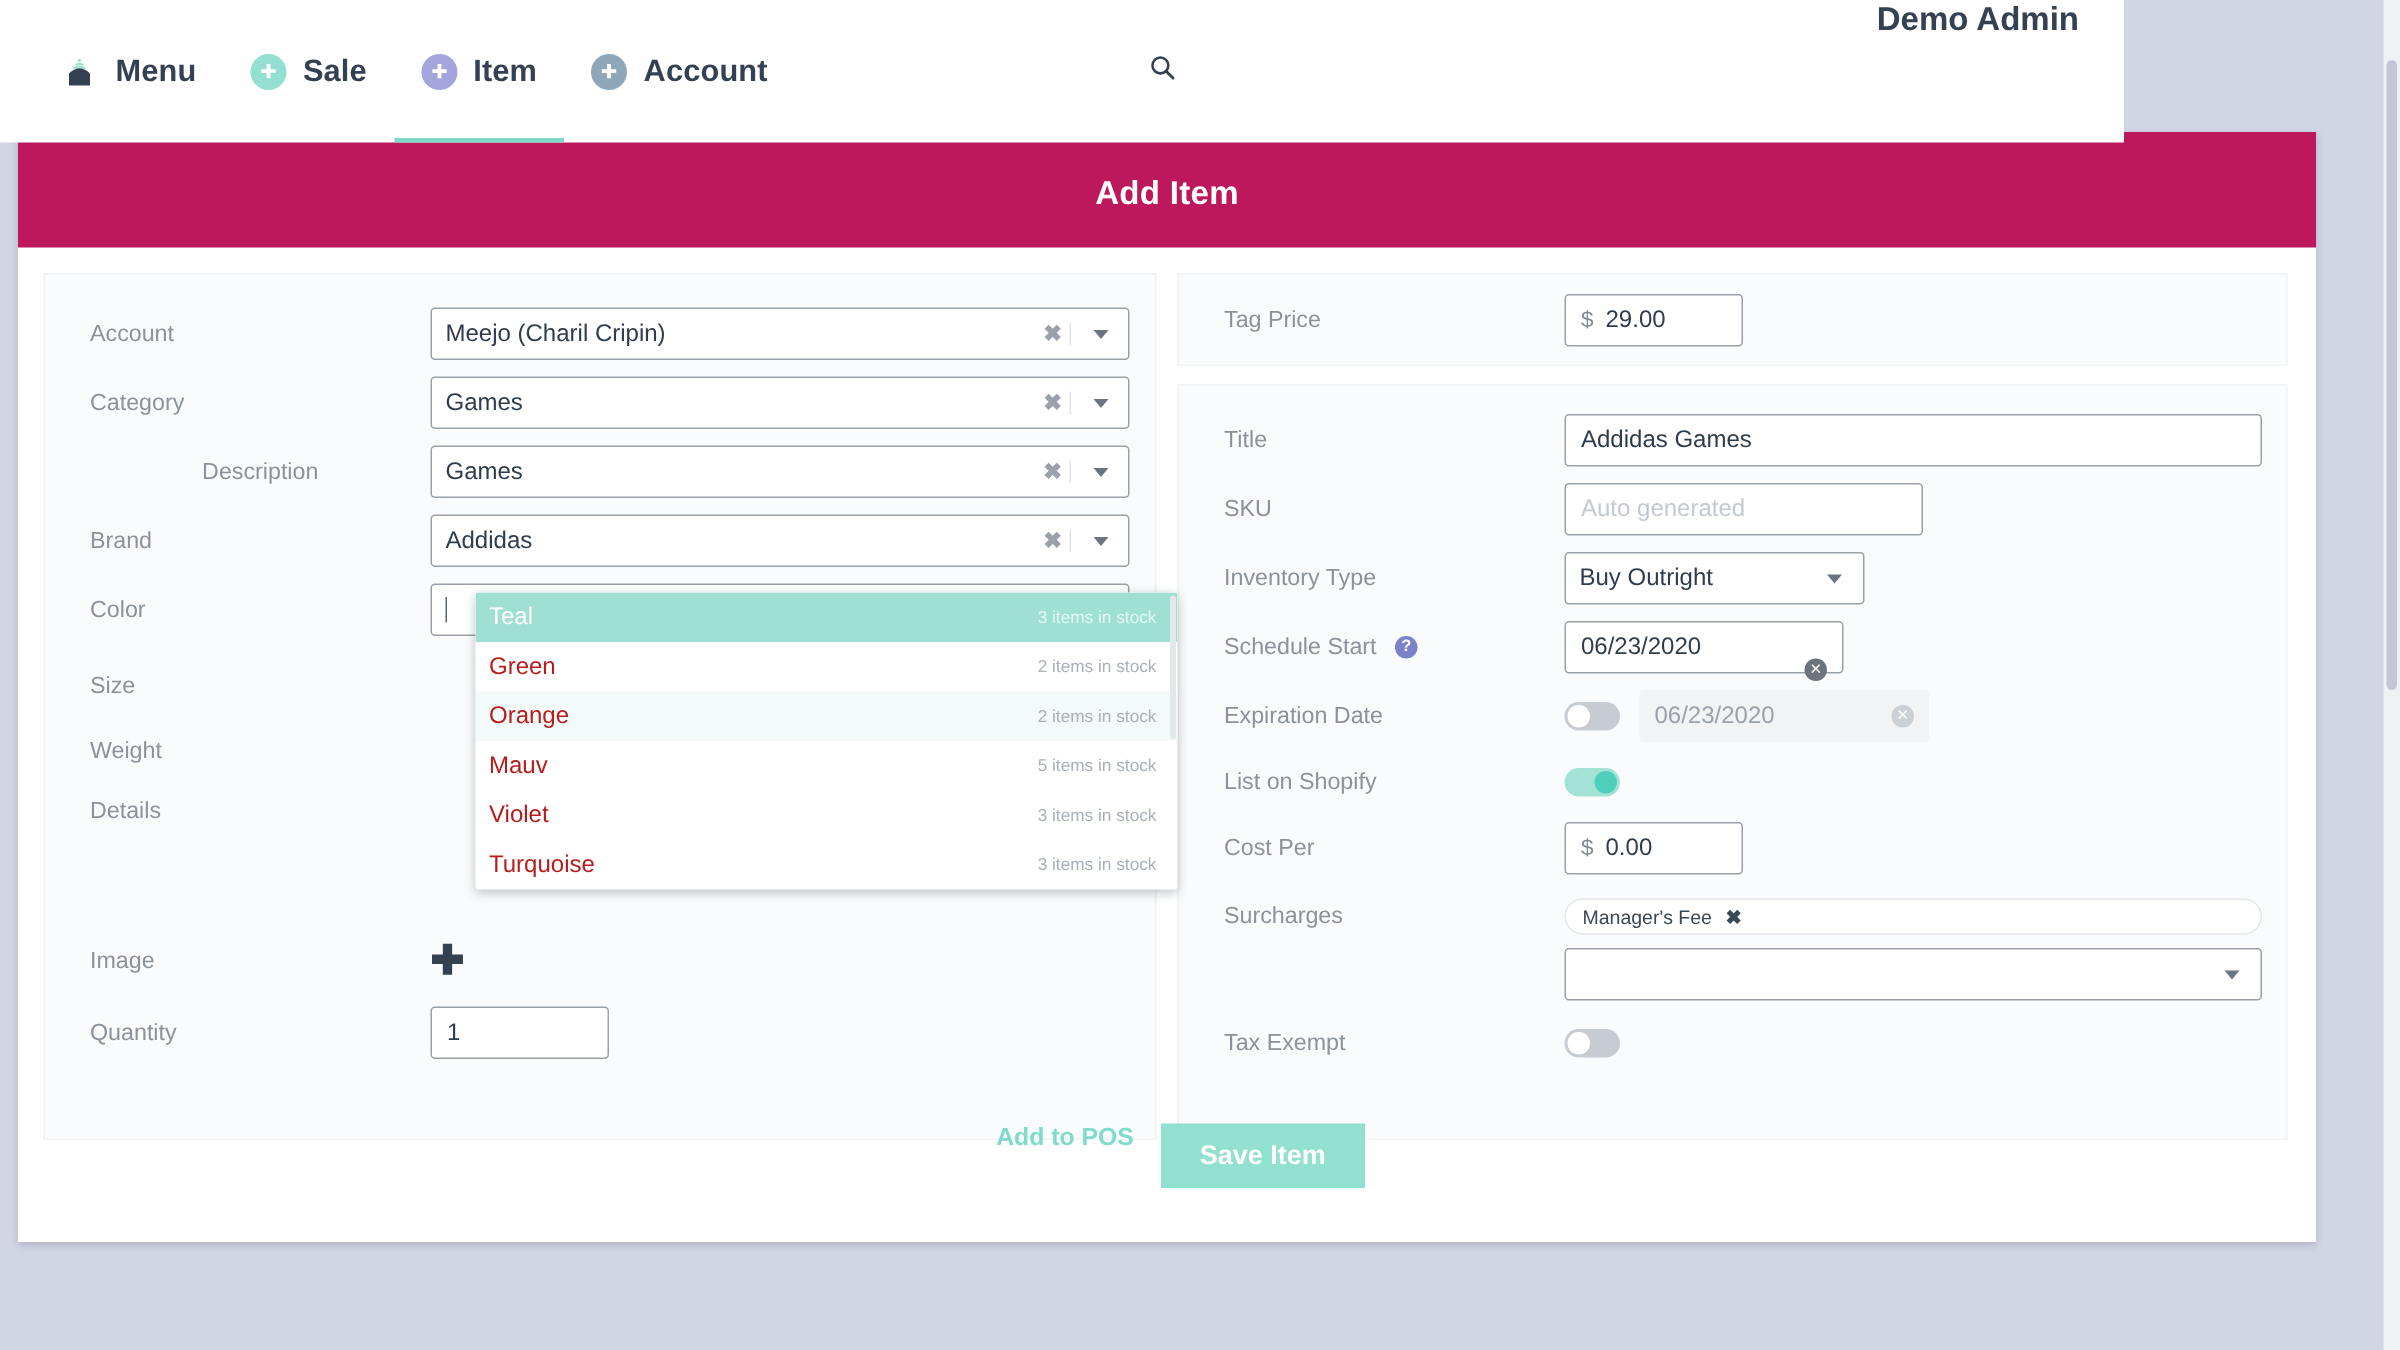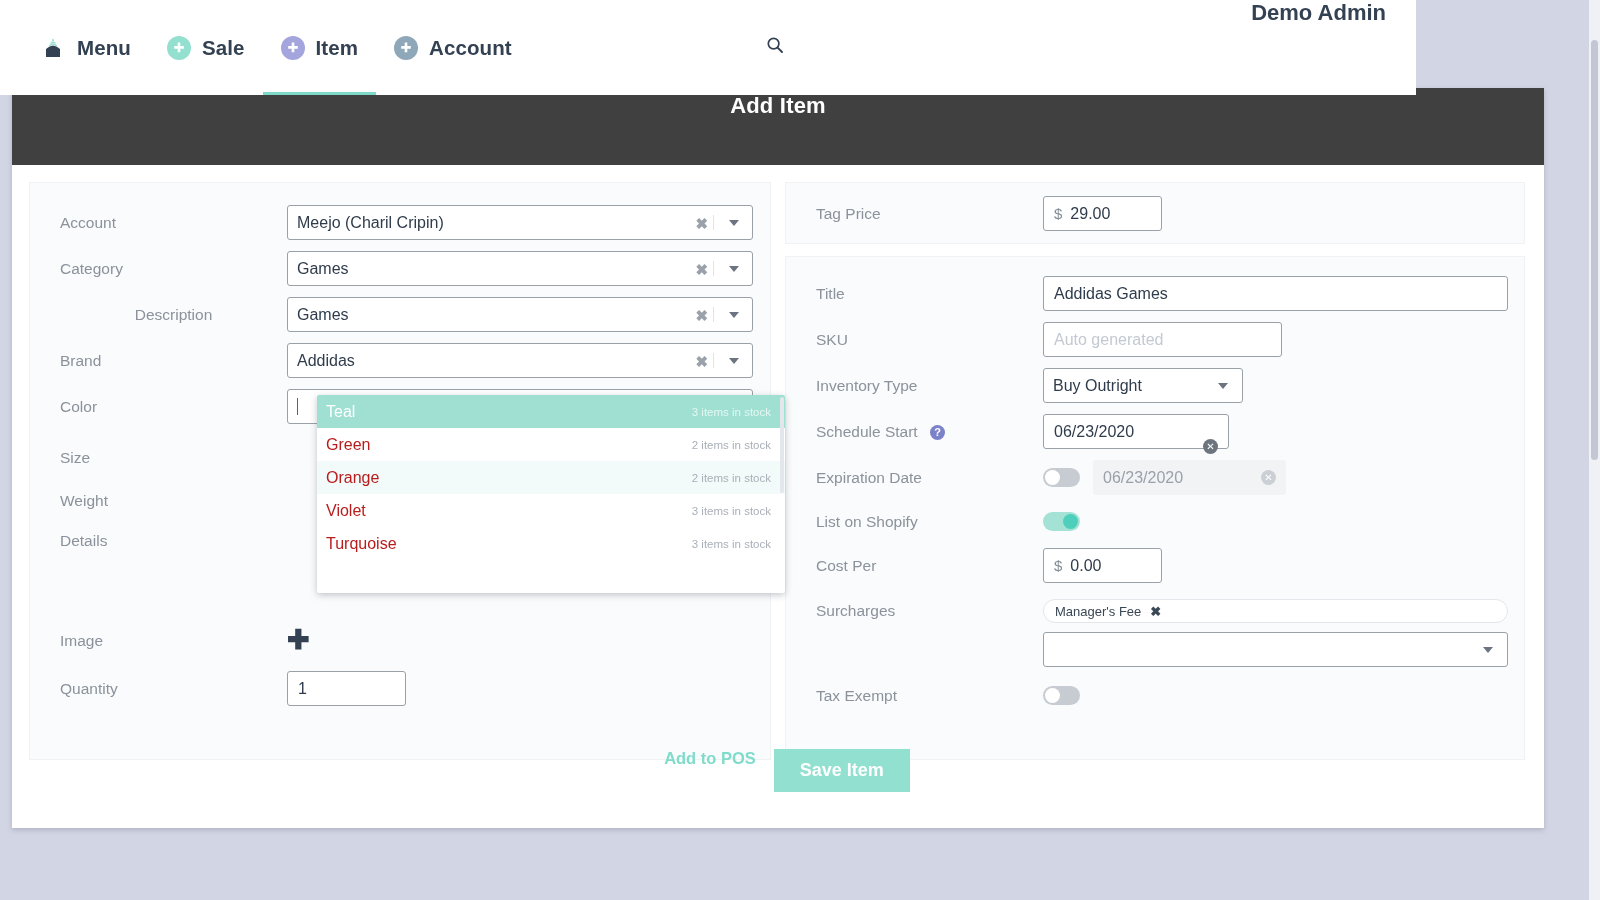--- a/index.html
+++ b/index.html
@@ -55,22 +55,22 @@
 
   
   .page-wrap {
     position: absolute; left: 12px; top: 88px;
     width: 1532px; height: 740px;
     background: #ffffff;
     box-shadow: 0 2px 5px rgba(60,60,90,.22);
     z-index: 10;
   }
   .page-header {
-    height: 77px; background: #404040;
-    display: flex; align-items: flex-start; justify-content: center;
+    height: 77px; background: #be185d;
+    display: flex; align-items: center; justify-content: center;
     padding-top: 5px;
   }
   .page-header .ttl {
     color: #ffffff; font-size: 22px; font-weight: bold; letter-spacing: .2px;
   }
 
   .panels { display: flex; padding: 17px 17px 0 17px; gap: 14px; }
   .panel {
     background: #fafbfc;
     border: 1px solid #f0f2f4;
@@ -355,20 +355,24 @@
           <span class="nm">Teal</span>
           <span class="st">3 items in stock</span>
         </div>
         <div class="dd-item">
           <span class="nm">Green</span>
           <span class="st">2 items in stock</span>
         </div>
         <div class="dd-item alt">
           <span class="nm">Orange</span>
           <span class="st">2 items in stock</span>
+        </div>
+        <div class="dd-item">
+          <span class="nm">Mauv</span>
+          <span class="st">5 items in stock</span>
         </div>
         <div class="dd-item">
           <span class="nm">Violet</span>
           <span class="st">3 items in stock</span>
         </div>
         <div class="dd-item">
           <span class="nm">Turquoise</span>
           <span class="st">3 items in stock</span>
         </div>
         <div class="dd-scroll"></div>

